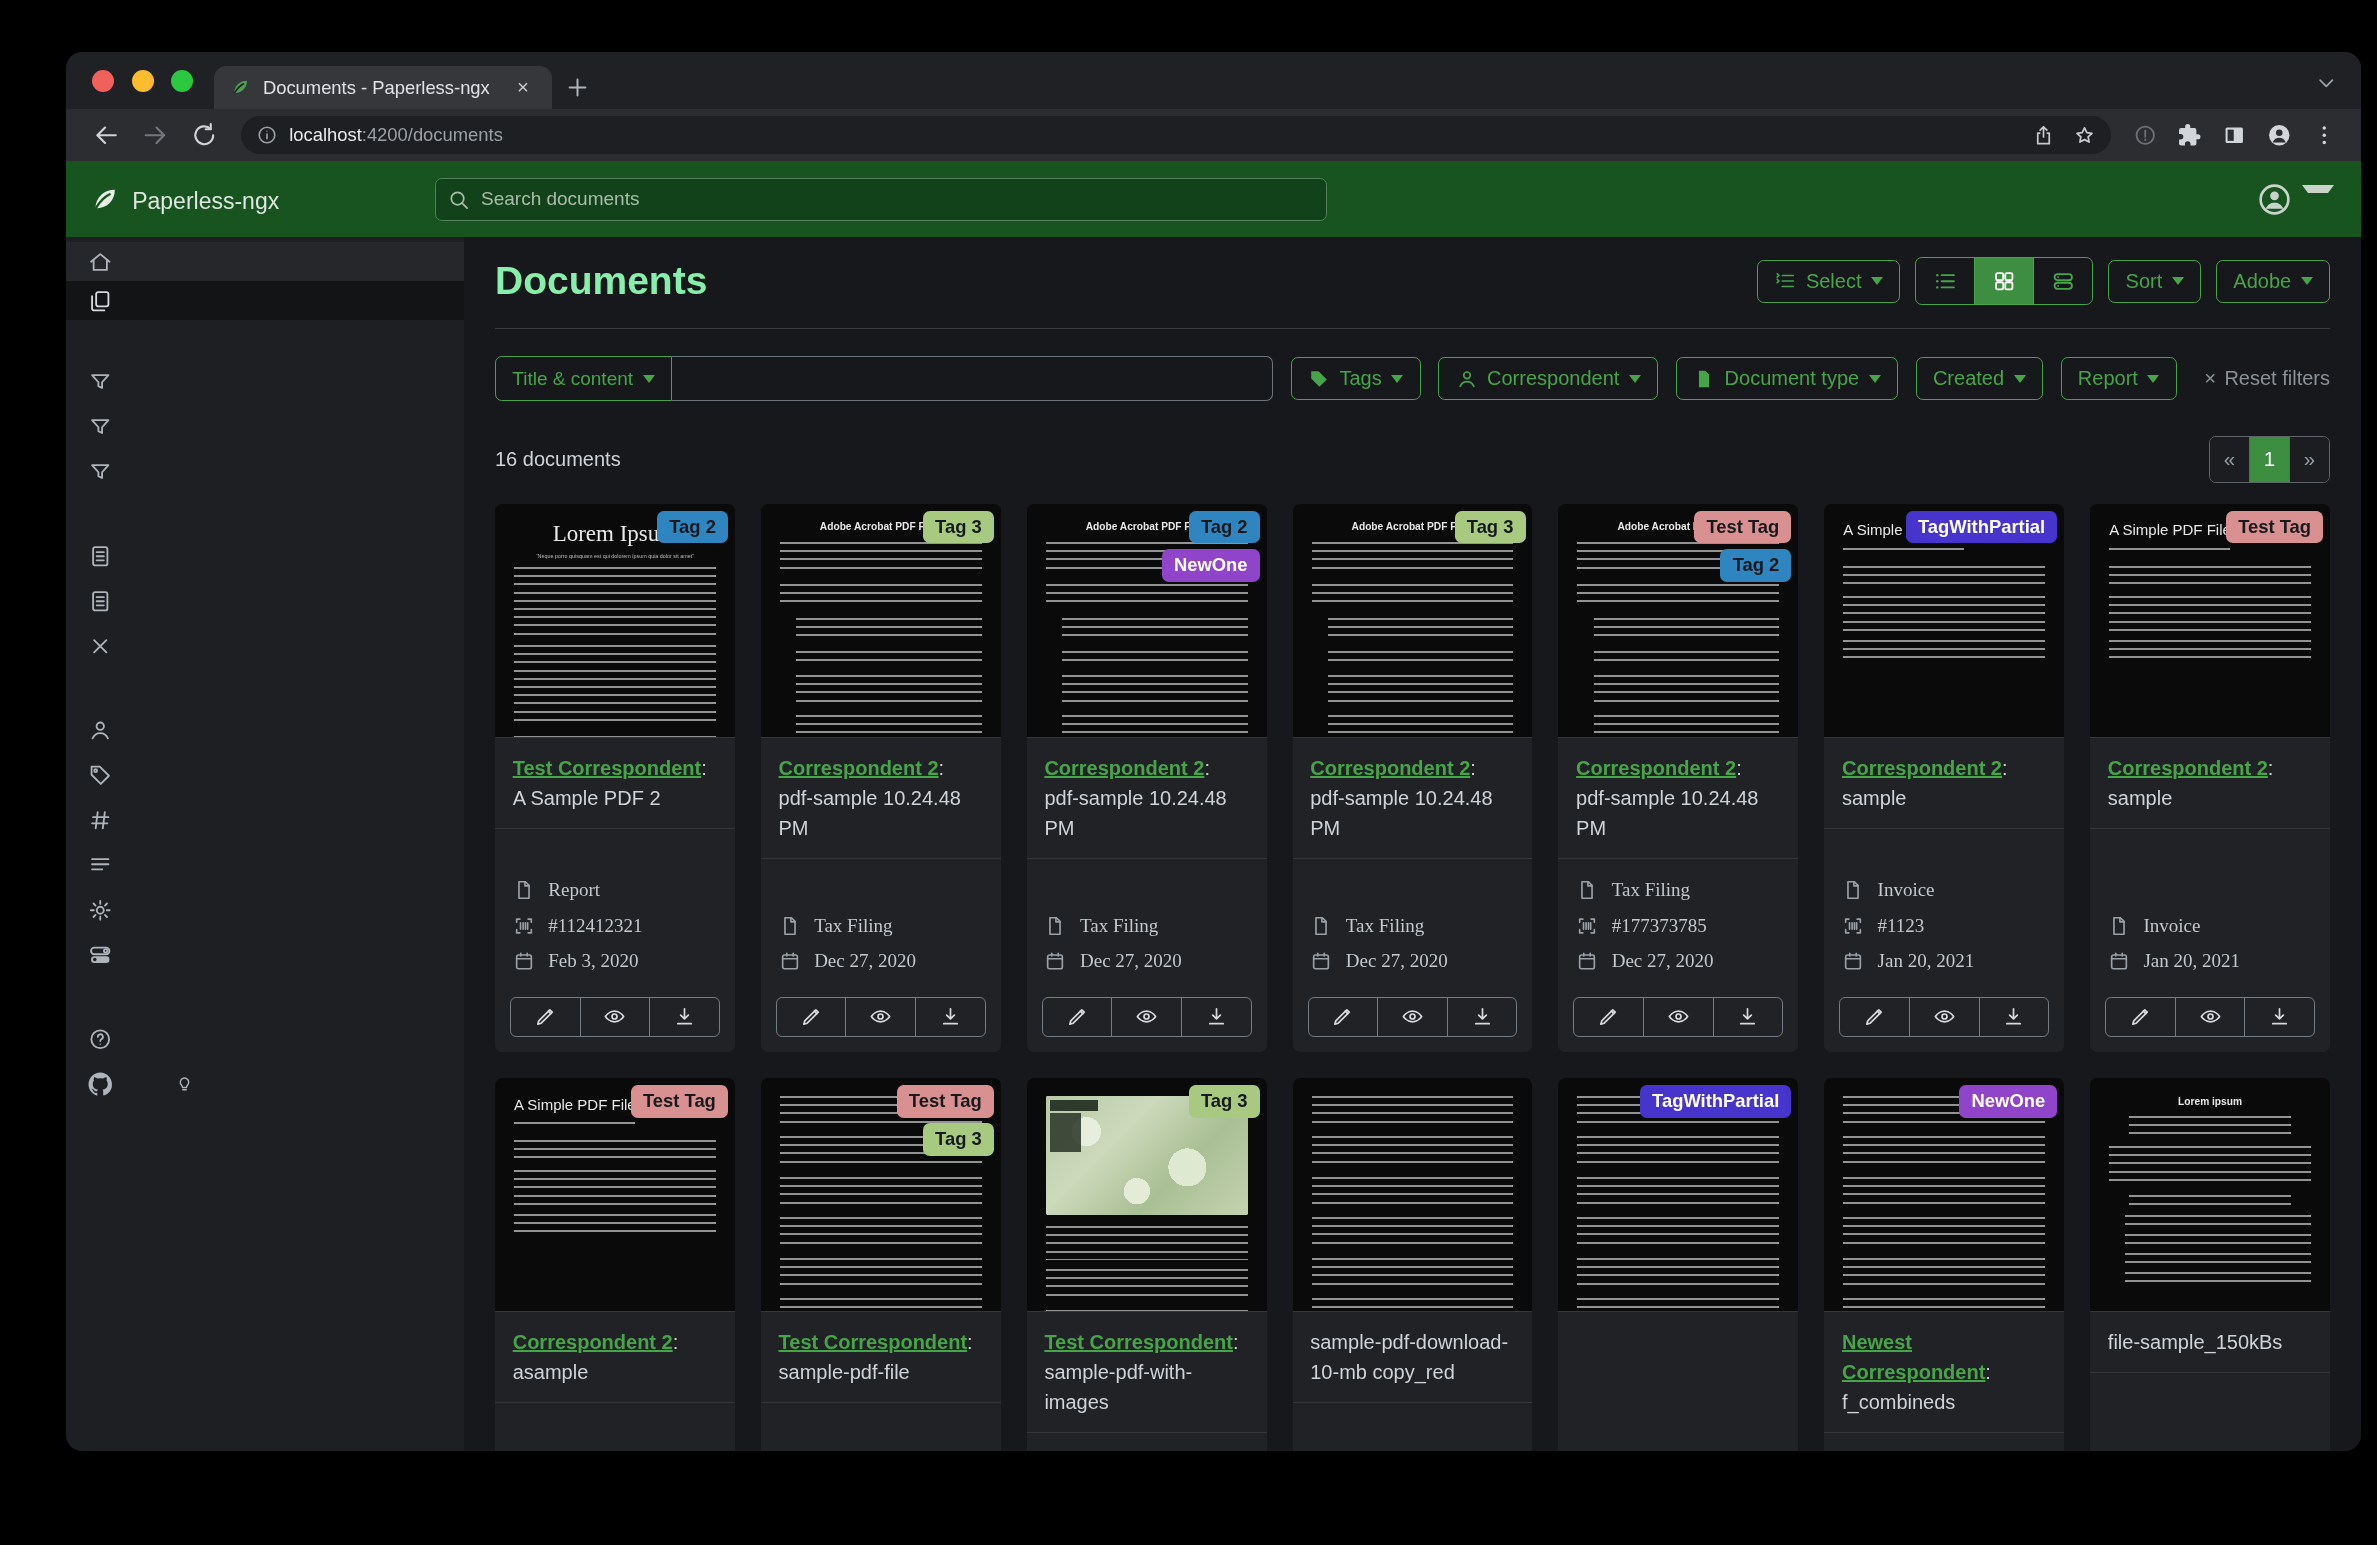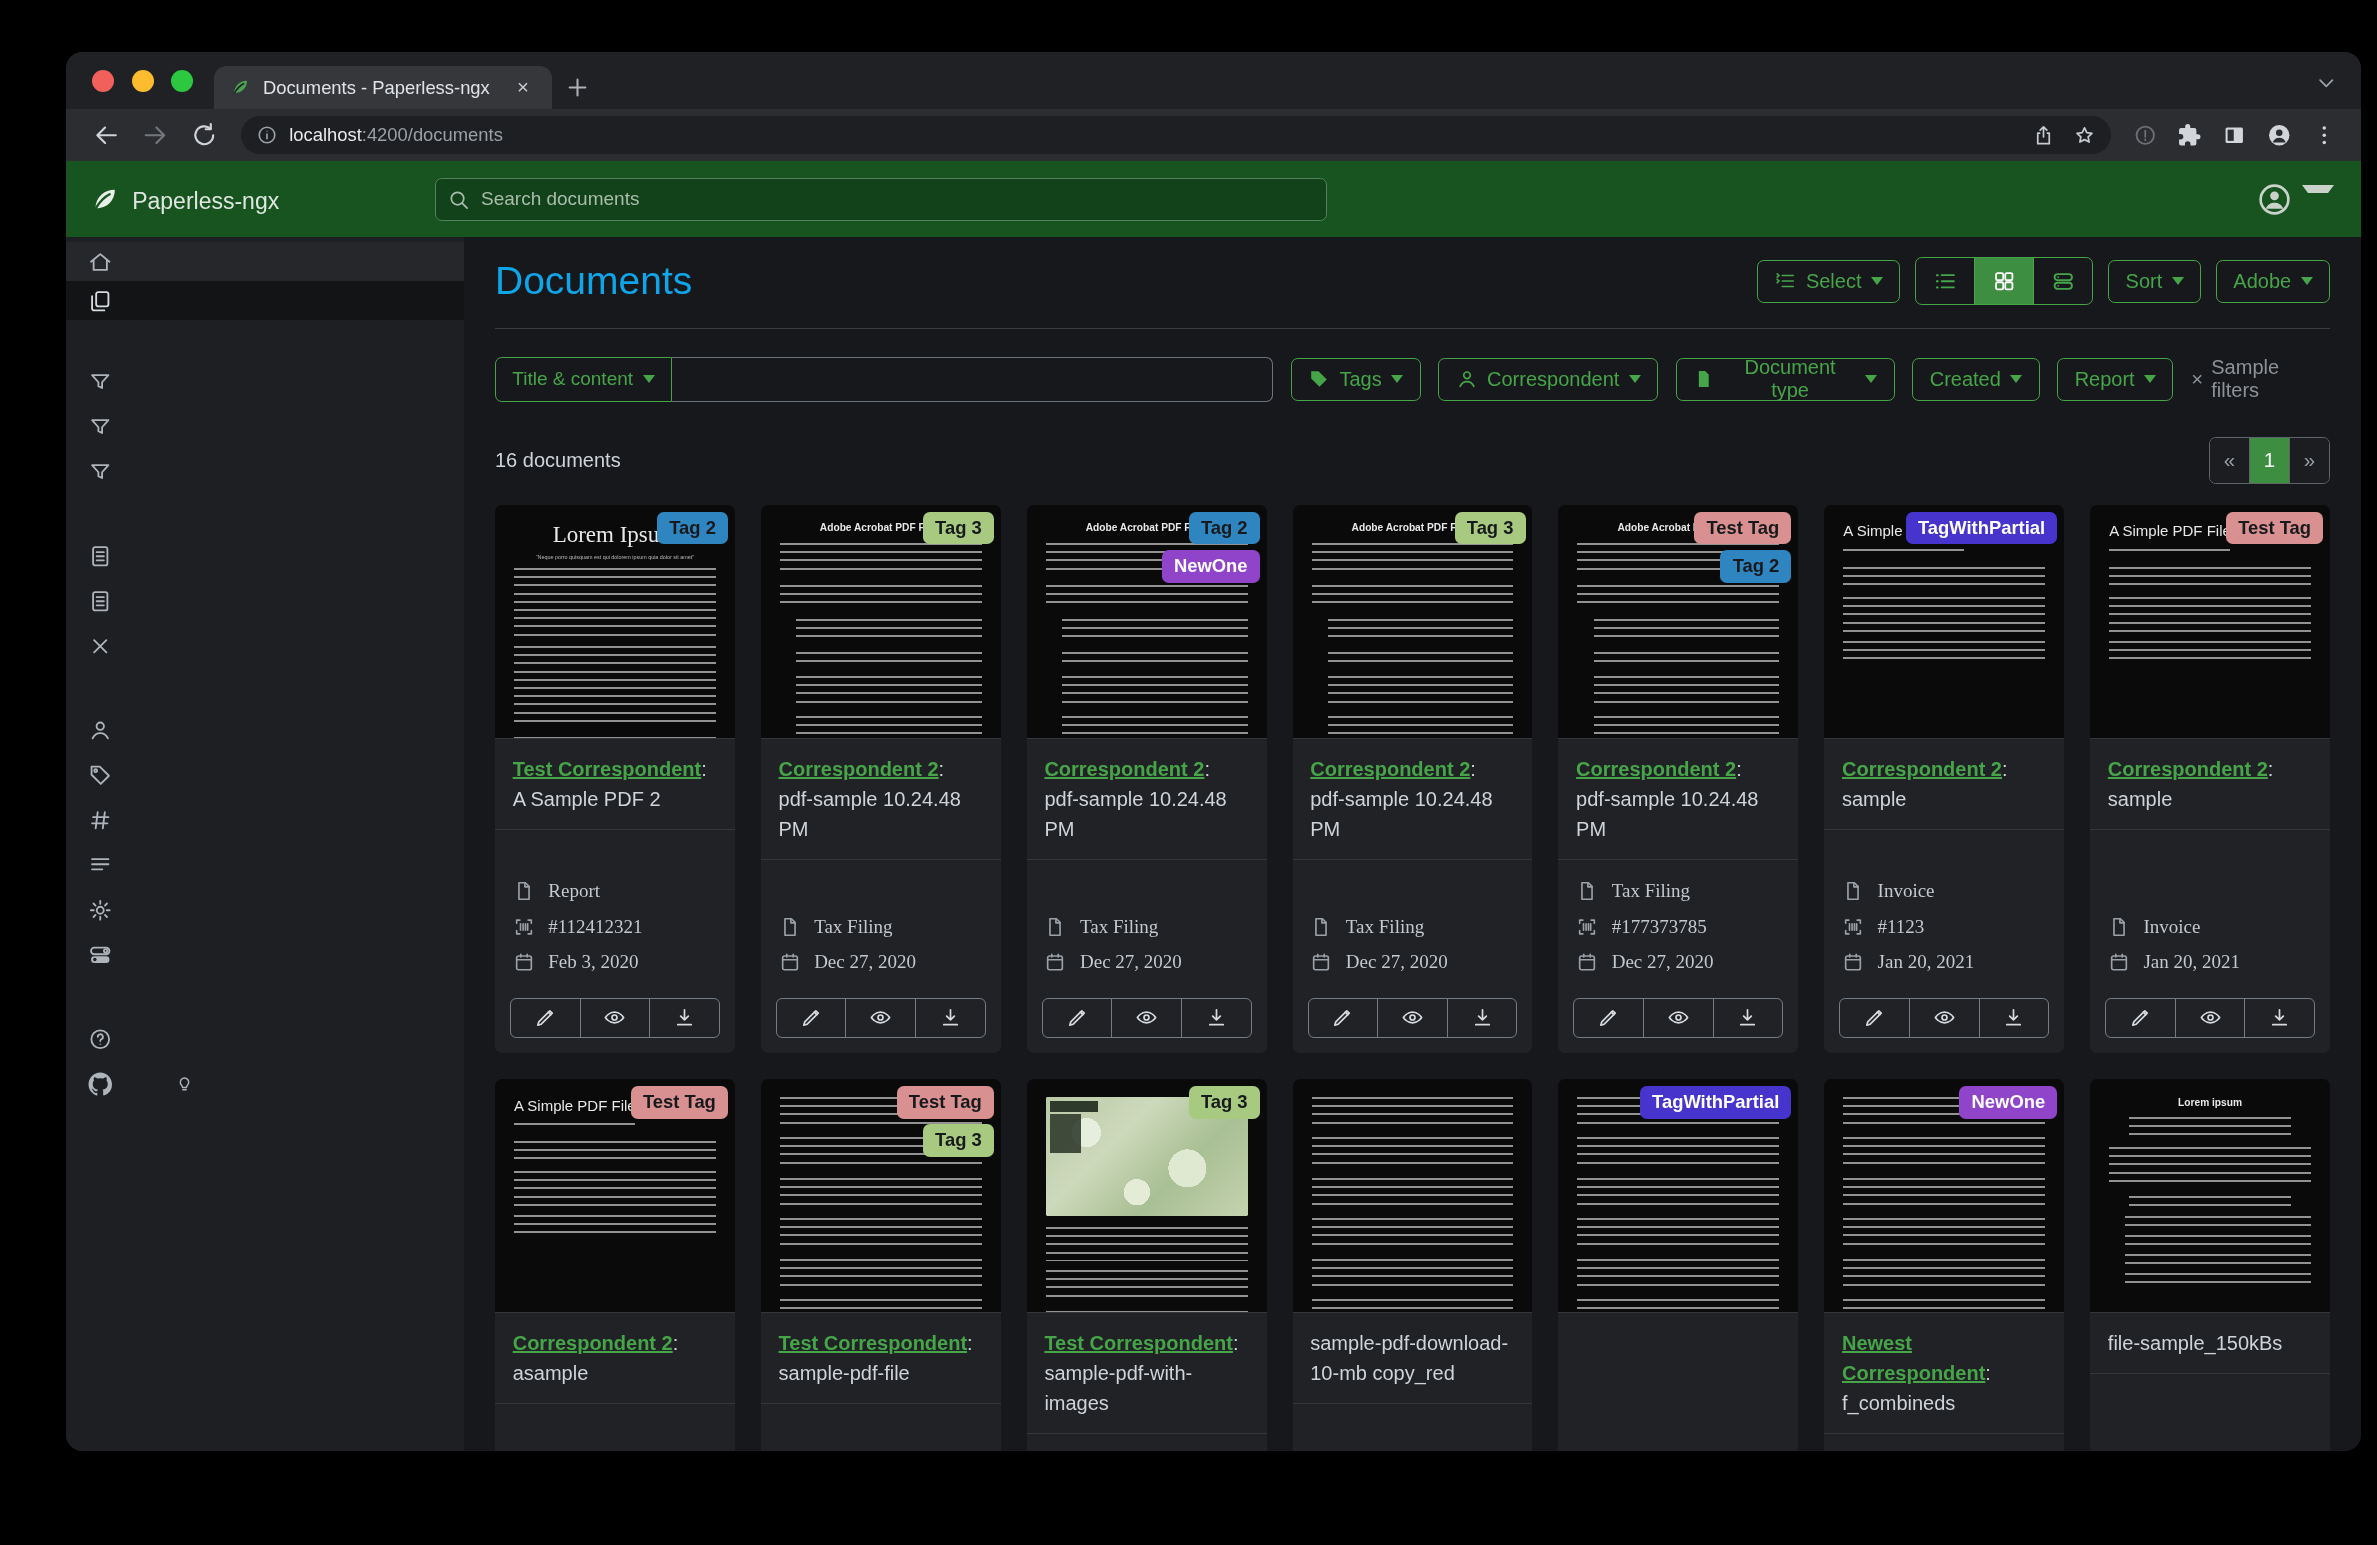--- a/index.html
+++ b/index.html
@@ -49,21 +49,21 @@
   .snav-item.active{background:#121416;color:#eceff2;}
   .snav-item.active .icon{color:#d6dade;}
   .s-section{margin-top:39px;}
   .s-title{color:#878e95;font-size:16.3px;letter-spacing:1.4px;padding-left:22px;margin-bottom:13.6px;font-weight:bold;}
   .s-section .snav-item{height:45px;}
   .s-extra{display:flex;align-items:center;gap:8.2px;color:#9aa1a8;font-size:17.7px;margin-left:27px;text-decoration:underline;}
   .s-extra .icon{width:19px;height:19px;}
   
   .main{flex:1;background:#17181b;padding:0 31px;overflow:hidden;}
   .page-head{display:flex;align-items:center;margin-top:20.4px;padding-bottom:23px;border-bottom:1.4px solid #3a3d41;}
-  .page-title{color:#0ea5e9;font-size:39px;font-weight:400;flex:1;}
+  .page-title{color:#86efac;font-size:39px;font-weight:700;flex:1;}
   .head-btns{display:flex;gap:15px;align-items:center;}
   .gbtn{border:1.4px solid #46a549;color:#46a549;border-radius:6.8px;height:43px;display:flex;align-items:center;gap:9.5px;padding:0 16.3px;font-size:20px;background:transparent;}
   .gbtn .icon{width:22px;height:22px;}
   .caret{width:0;height:0;border-left:6.8px solid transparent;border-right:6.8px solid transparent;border-top:8.2px solid currentColor;display:inline-block;}
   .seg-group{display:flex;border:1.4px solid #46a549;border-radius:6.8px;overflow:hidden;height:46px;}
   .seg{width:58px;display:flex;align-items:center;justify-content:center;color:#46a549;}
   .seg .icon{width:24.5px;height:24.5px;}
   .seg.active{background:#3e8e41;color:#fff;}
   .seg + .seg{border-left:1.4px solid #46a549;}
   
@@ -515,21 +515,21 @@
         <button class="gbtn">
           <span>Created</span>
           <span class="caret"></span>
         </button>
         <button class="gbtn">
           <span>Report</span>
           <span class="caret"></span>
         </button>
         <span class="reset">
           <span class="x">×</span>
-          <span>Sample filters</span>
+          <span>Reset filters</span>
         </span>
       </div>
 
       <div class="count-row">
         <span class="count">16 documents</span>
         <div class="pager">
           <span class="pcell">«</span>
           <span class="pcell active">1</span>
           <span class="pcell">»</span>
         </div>

